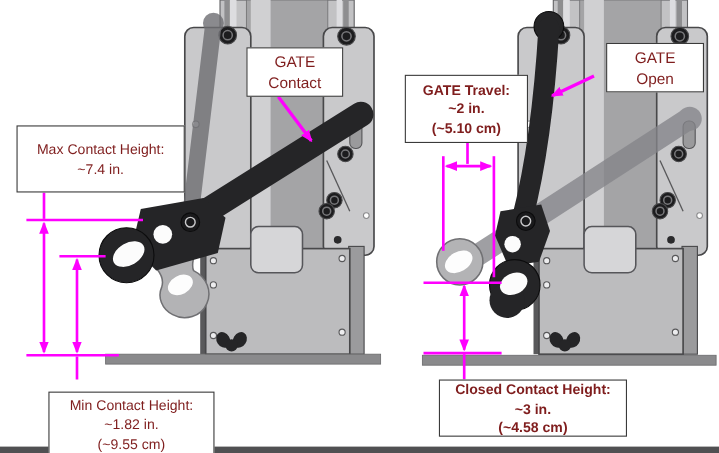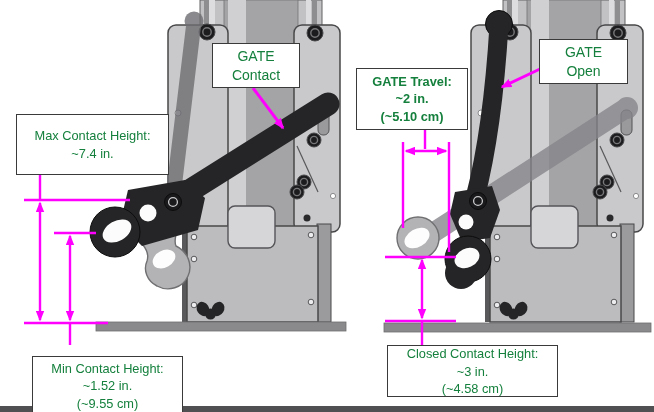--- a/index.html
+++ b/index.html
@@ -4,21 +4,21 @@
 <style>
   html,body{margin:0;padding:0;background:#ffffff;}
   #stage{
     position:relative;width:654px;height:412px;background:#ffffff;
     overflow:hidden;font-family:"Liberation Sans",sans-serif;
   }
   #artwork{position:absolute;left:0;top:0;z-index:1;}
   .callout{
     position:absolute;z-index:3;background:#ffffff;border:1.6px solid #3a3a3a;
     display:flex;flex-direction:column;justify-content:center;align-items:center;
-    text-align:center;color:#15803d;line-height:1.33;box-sizing:border-box;
+    text-align:center;color:#7f1d1d;line-height:1.33;box-sizing:border-box;margin-left:12px;
   }
   .callout.state{font-size:14px;}
   .callout.dim{font-size:12.8px;}
   .callout span{display:block;white-space:nowrap;}
 </style>
 </head>
 <body>
 
 <div id="stage">
 
@@ -174,36 +174,36 @@
   <div class="callout state" style="left:212px;top:43px;width:88px;height:45px;">
     <span>GATE</span>
     <span>Contact</span>
   </div>
 
   <div class="callout state" style="left:539px;top:39px;width:89px;height:45px;">
     <span>GATE</span>
     <span>Open</span>
   </div>
 
-  <div class="callout dim" style="left:16px;top:114px;width:153px;height:61px;">
+  <div class="callout dim" style="left:3px;top:114px;width:153px;height:61px;">
     <span>Max Contact Height:</span>
     <span>~7.4 in.</span>
   </div>
 
   <div class="callout dim" style="left:32px;top:356px;width:151px;height:60px;">
     <span>Min Contact Height:</span>
-    <span>~1.52 in.</span>
+    <span>~1.82 in.</span>
     <span>(~9.55 cm)</span>
   </div>
 
   <div class="callout dim" style="left:356px;top:68px;width:112px;height:62px;font-weight:bold;">
     <span>GATE Travel:</span>
     <span>~2 in.</span>
     <span>(~5.10 cm)</span>
   </div>
 
-  <div class="callout dim" style="left:387px;top:345px;width:171px;height:52px;">
+  <div class="callout dim" style="left:387px;top:345px;width:171px;height:52px;font-weight:bold;">
     <span>Closed Contact Height:</span>
     <span>~3 in.</span>
     <span>(~4.58 cm)</span>
   </div>
 
 </div>
 
 </body></html>

